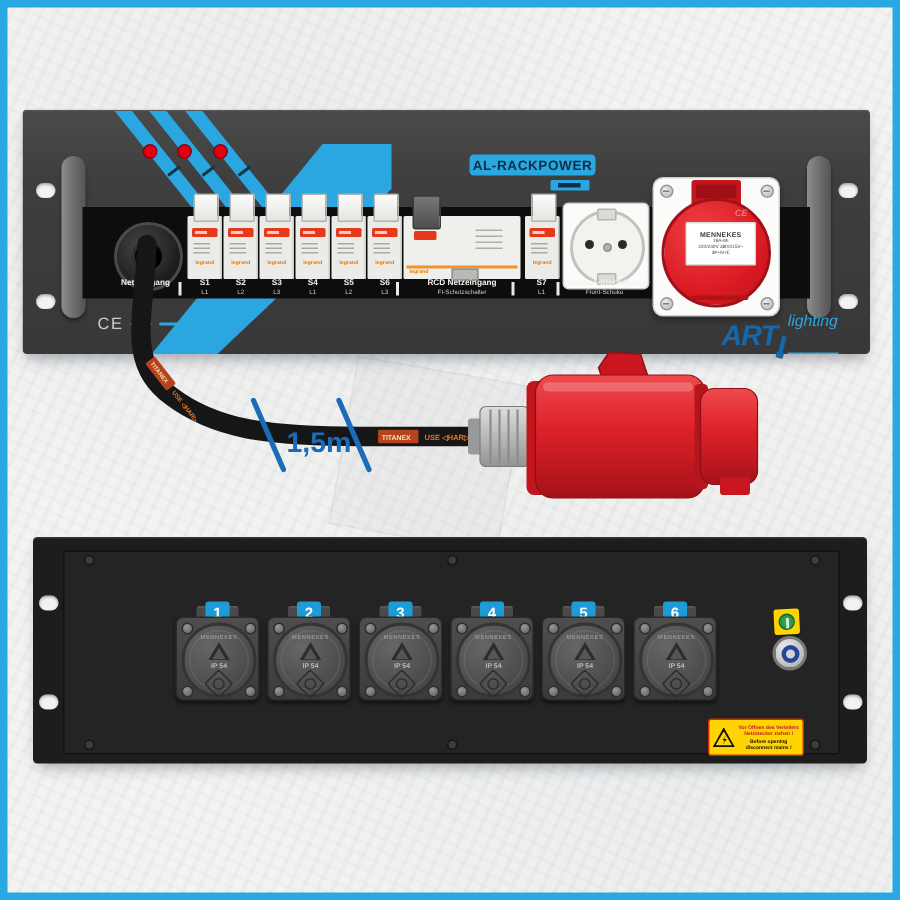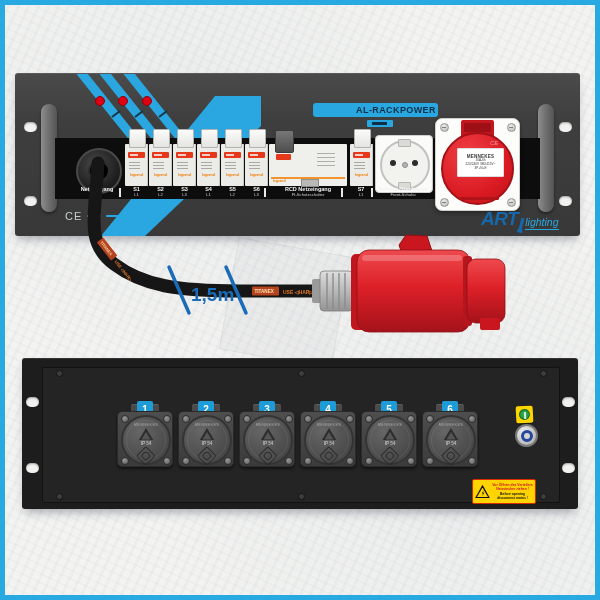--- a/index.html
+++ b/index.html
@@ -19,21 +19,21 @@
     background:linear-gradient(180deg,#4a4a4a,#3e3e3e 30%,#383838);
     border-top:1px solid #5a5a5a;box-shadow:0 6px 9px -3px rgba(70,80,95,.45);z-index:10;}
   .hole{position:absolute;width:13px;height:10px;border-radius:5px;background:#f2f2f0;box-shadow:inset 0 1px 2px rgba(0,0,0,.35);}
   .handle{position:absolute;width:16px;height:108px;top:30px;border-radius:8px;
     background:linear-gradient(90deg,#8d8d8d,#6b6b6b 55%,#545454);box-shadow:0 2px 3px rgba(0,0,0,.4);}
   .blue-decor{position:absolute;inset:0;z-index:1;}
   .strip{position:absolute;left:40px;top:64px;width:485px;height:61px;background:#0d0d0d;z-index:2;}
 
   .badge{position:absolute;left:298px;top:29px;width:84px;height:14px;background:#29a7e0;border-radius:3px;
     display:flex;align-items:center;justify-content:center;z-index:3;
-    color:#0e2f47;font-weight:bold;font-size:9px;letter-spacing:.4px;padding-left:41px;}
+    color:#0e2f47;font-weight:bold;font-size:9px;letter-spacing:.4px;}
   .badge-sub{position:absolute;left:352px;top:46px;width:26px;height:7px;background:#29a7e0;border-radius:1px;z-index:3;}
   .badge-sub i{position:absolute;left:5px;top:2px;width:15px;height:3px;background:#0e2f47;}
 
   
   .gland{position:absolute;left:21px;top:10px;width:42px;height:42px;border-radius:50%;
     background:radial-gradient(circle at 40% 35%,#474747,#1c1c1c 70%);border:2px solid #4a4a4a;}
   .gland i{position:absolute;left:10px;top:10px;width:18px;height:18px;border-radius:50%;background:#000;border:2px solid #2d2d2d;}
 
   
   .breakers{position:absolute;left:70px;top:-9px;display:flex;gap:1px;}
@@ -90,21 +90,21 @@
   .cee-seam{position:absolute;left:17px;top:63px;width:39px;height:3px;background:#b01318;border-radius:2px;}
 
   .ce-mark{position:absolute;left:50px;top:136px;display:flex;align-items:center;gap:5px;z-index:3;}
   .ce-mark b{font-size:11px;color:#c9ced0;letter-spacing:1px;font-weight:normal;}
   .ce-dash{height:2.5px;background:#29a7e0;border-radius:1px;}
 
   .art-logo{position:absolute;left:466px;top:134px;z-index:3;display:flex;align-items:flex-end;}
   .art-logo .art{font-size:19px;font-weight:900;font-style:italic;color:#1468ab;letter-spacing:-.5px;}
   .lamp{position:relative;width:3px;height:12px;background:#1468ab;margin:0 2px 0 2px;transform:rotate(14deg);}
   .lamp i{position:absolute;left:-1.5px;bottom:-3px;width:5px;height:4px;background:#1468ab;border-radius:1px;}
-  .art-logo .lighting{font-size:10.5px;font-style:italic;color:#2aa7e0;border-bottom:1.5px solid #2aa7e0;padding-bottom:1px;}
+  .art-logo .lighting{font-size:10.5px;font-style:italic;color:#2aa7e0;border-bottom:1.5px solid #2aa7e0;padding-bottom:15px;}
 
   
   .watermark{position:absolute;left:228px;top:246px;width:112px;height:112px;transform:rotate(10deg);
     background:rgba(120,125,130,.05);border:1px solid rgba(100,105,110,.07);z-index:5;}
 
   
   .overlay{position:absolute;inset:0;z-index:40;pointer-events:none;}
 
   
   .bottom-panel{position:absolute;left:22px;top:358px;width:556px;height:150px;background:#1d1d1d;border-radius:3px;

